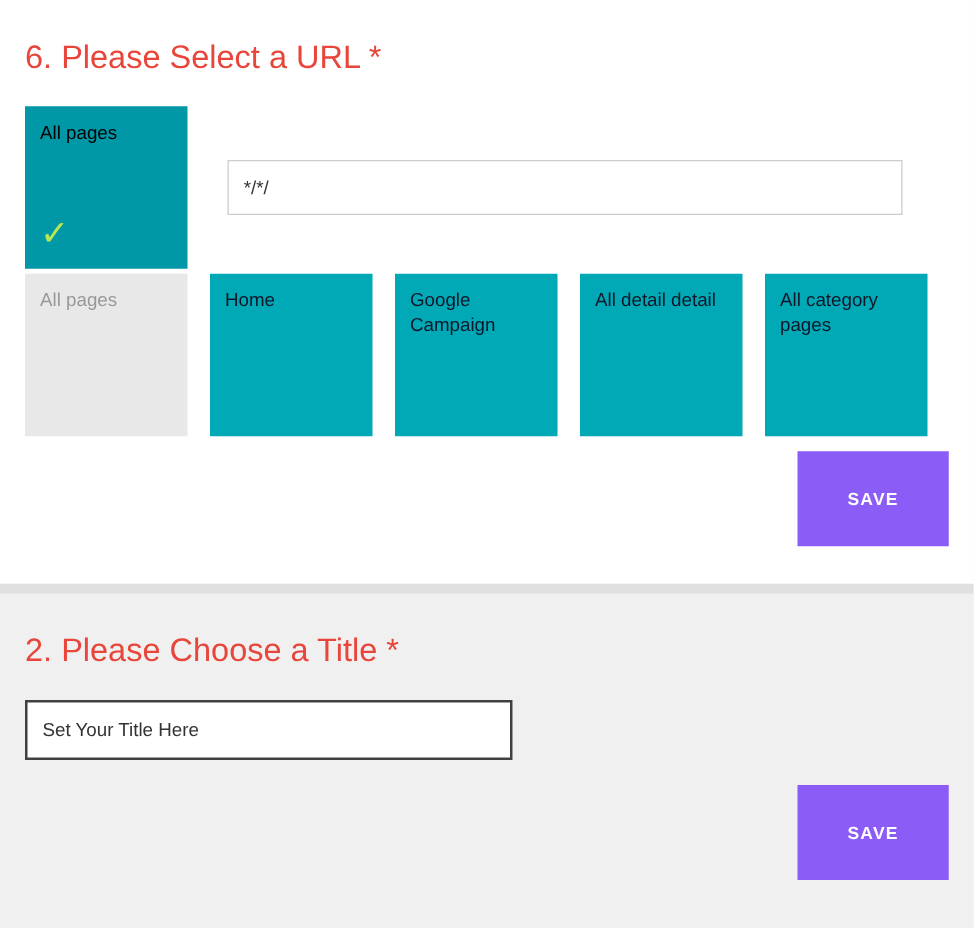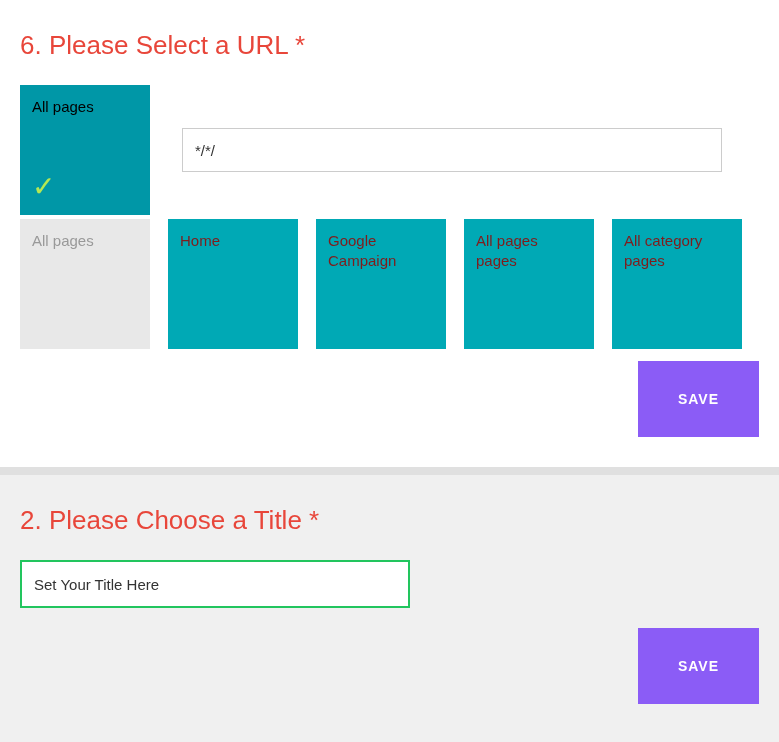--- a/index.html
+++ b/index.html
@@ -45,21 +45,21 @@
       padding: 12px;
       cursor: pointer;
       font-size: 15px;
       font-weight: 400;
       color: #ffffff;
       flex-shrink: 0;
     }
 
     .tile-teal {
       background-color: #00a9b5;
-      color: #7f1d1d;
+      color: #0f172a;
     }
 
     .tile-gray {
       background-color: #e8e8e8;
       color: #888888;
     }
 
     .tile-label {
       font-size: 15px;
       line-height: 1.3;
@@ -107,21 +107,21 @@
       font-size: 14px;
       font-weight: bold;
       letter-spacing: 1px;
       cursor: pointer;
       text-transform: uppercase;
     }
 
     .title-input {
       width: 390px;
       height: 48px;
-      border: 2px solid #22c55e;
+      border: 2px solid #404040;
       padding: 8px 12px;
       font-size: 15px;
       color: #333;
       outline: none;
       background: #fff;
     }
 
     .divider {
       height: 8px;
       background: #e0e0e0;
@@ -164,21 +164,21 @@
 
     <div class="tile tile-teal tile-gap">
       <span class="tile-label">Home</span>
     </div>
 
     <div class="tile tile-teal tile-gap">
       <span class="tile-label">Google Campaign</span>
     </div>
 
     <div class="tile tile-teal tile-gap">
-      <span class="tile-label">All pages pages</span>
+      <span class="tile-label">All detail detail</span>
     </div>
 
     <div class="tile tile-teal">
       <span class="tile-label">All category pages</span>
     </div>
   </div>
 
   <div class="save-button-row">
     <button class="save-button">SAVE</button>
   </div>

